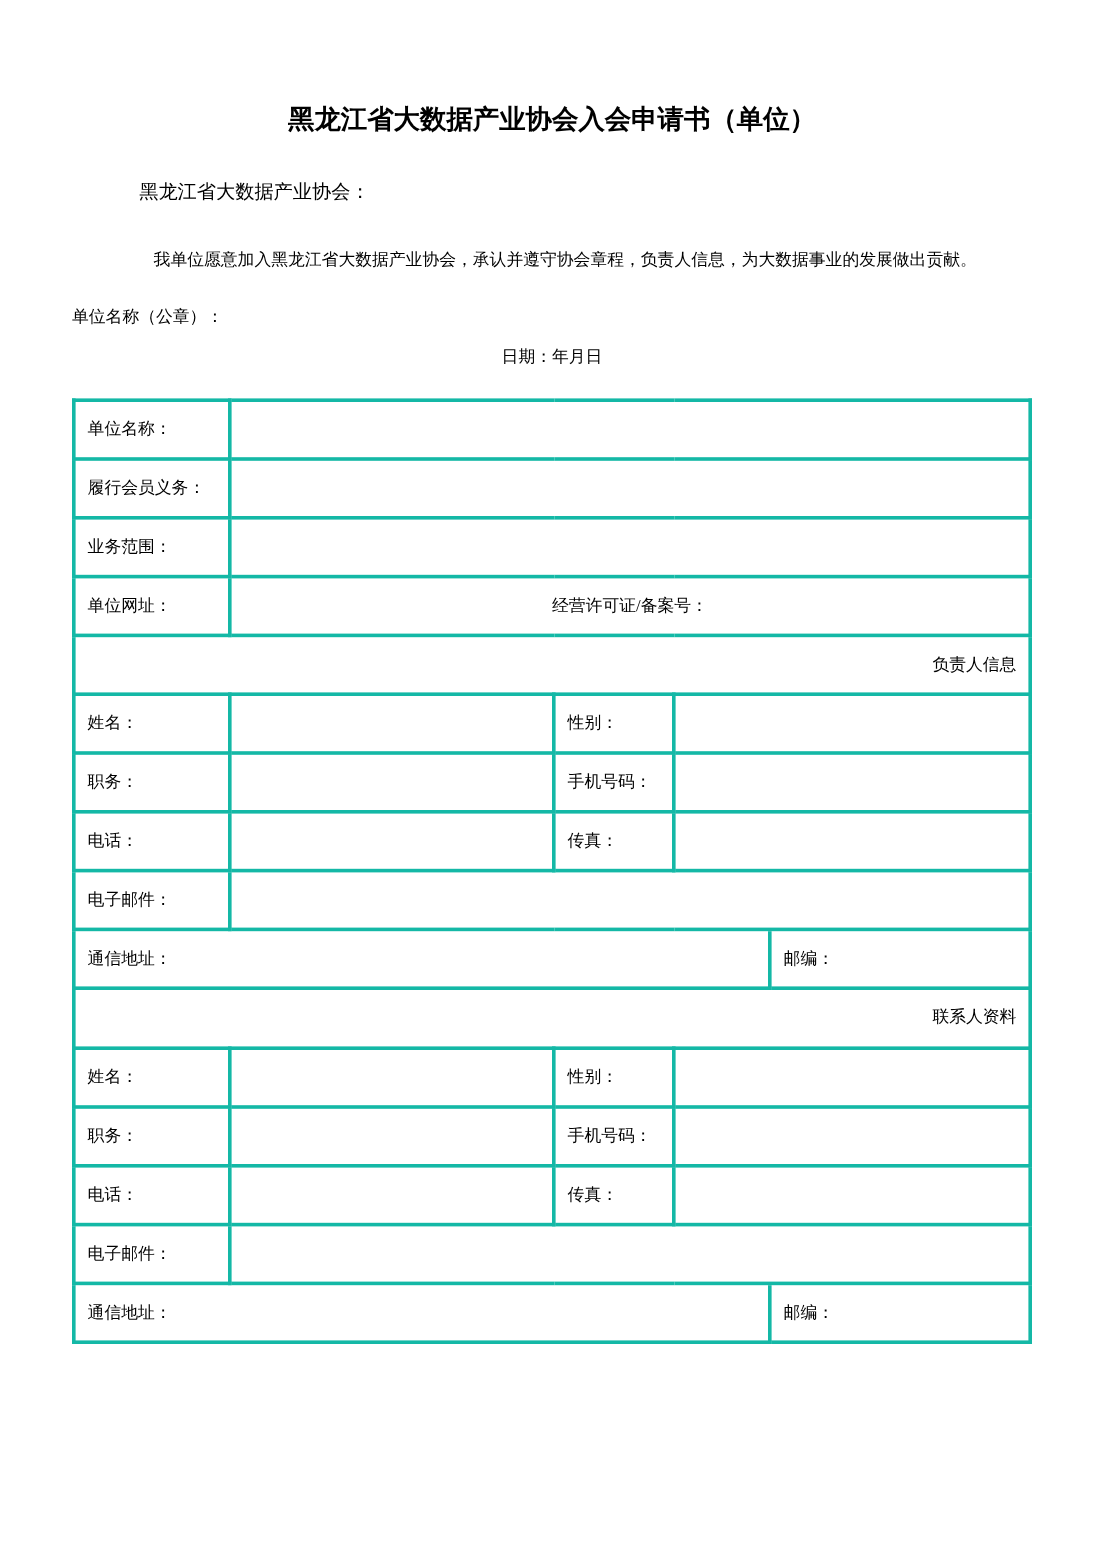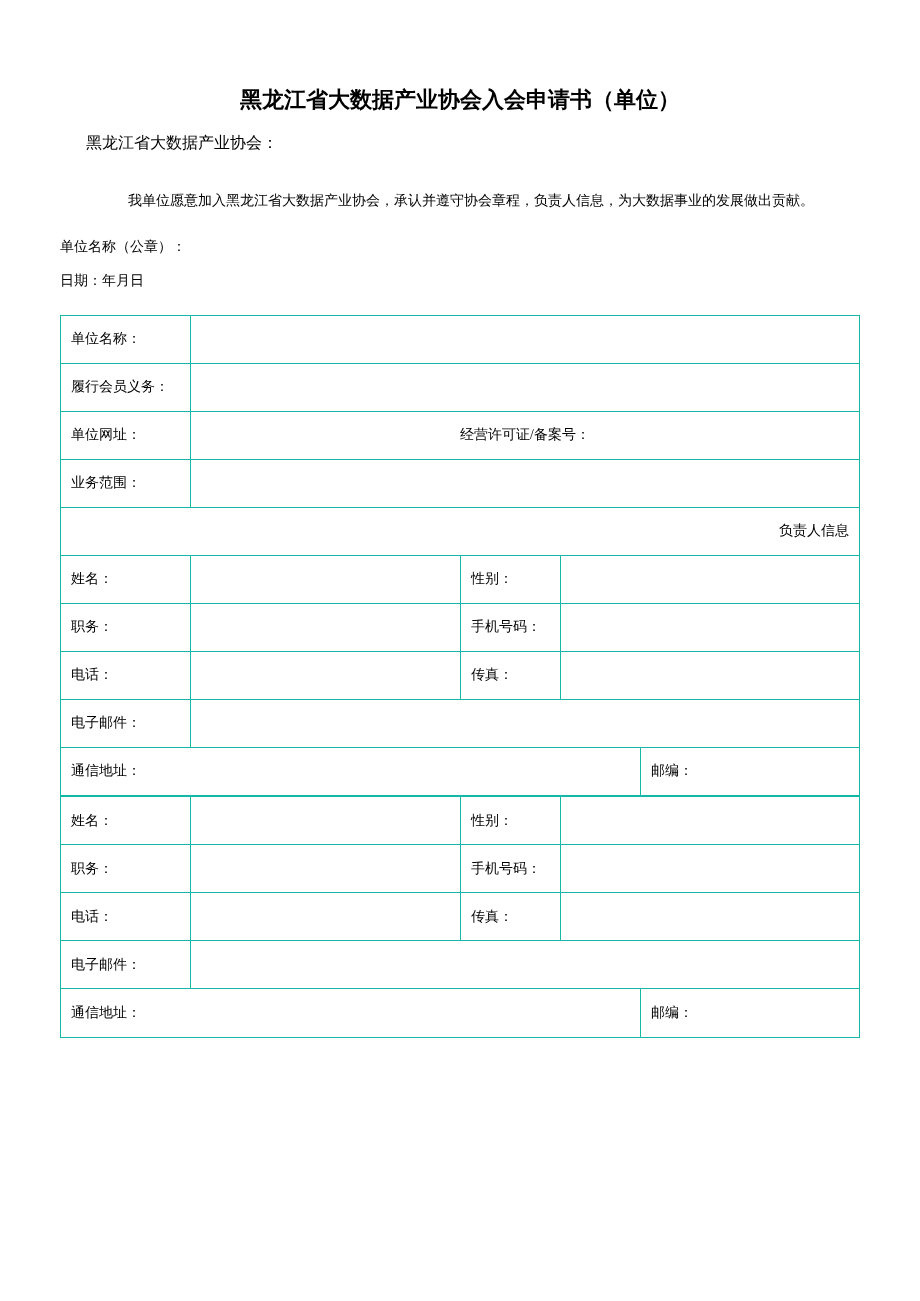--- a/index.html
+++ b/index.html
@@ -9,52 +9,53 @@
       color: #000;
       width: 920px;
       margin: 0 auto;
       padding: 85px 60px 60px 60px;
       font-size: 14px;
     }
     .title {
       text-align: center;
       font-size: 22px;
       font-weight: bold;
-      margin-bottom: 18px;
+      margin-bottom: 35px;
     }
     .addressee {
       font-size: 16px;
-      margin-left: 26px;
+      margin-left: 56px;
       margin-bottom: 30px;
     }
     .body-text {
       font-size: 14px;
       line-height: 2.4;
       text-indent: 2em;
       margin-left: 40px;
       margin-right: 0;
       margin-bottom: 20px;
     }
     .signature {
       text-align: left;
       font-size: 14px;
       margin-top: 18px;
       margin-bottom: 16px;
     }
     .date-line {
+      text-align: center;
       font-size: 14px;
       margin-bottom: 25px;
     }
     table {
       border-collapse: collapse;
       width: 100%;
       table-layout: fixed;
     }
     td {
-      border: 1px solid #14b8a6;
+      border: 3px solid #14b8a6;
       padding: 14px 10px;
       vertical-align: middle;
       font-size: 14px;
       height: 48px;
     }
     .section-header {
       text-align: right;
     }
     .license-cell { text-align: center; }
   </style>
@@ -81,26 +82,26 @@
   <tbody>
       <tr>
     <td>单位名称：</td>
     <td colspan="3"></td>
   </tr>
   <tr>
     <td>履行会员义务：</td>
     <td colspan="3"></td>
   </tr>
   <tr>
+    <td>业务范围：</td>
+    <td colspan="3"></td>
+  </tr>
+  <tr>
     <td>单位网址：</td>
     <td colspan="3" class="license-cell">经营许可证/备案号：</td>
-  </tr>
-  <tr>
-    <td>业务范围：</td>
-    <td colspan="3"></td>
   </tr>
   <tr>
     <td colspan="4" class="section-header">负责人信息</td>
   </tr>
   <tr>
     <td>姓名：</td>
     <td></td>
     <td>性别：</td>
     <td></td>
   </tr>
@@ -137,20 +138,23 @@
   </table>
 
 <table>
   <colgroup>
     <col style="width:130px">
     <col style="width:270px">
     <col style="width:100px">
     <col>
   </colgroup>
   <tbody>
+      <tr>
+    <td colspan="4" style="border-top:none" class="section-header">联系人资料</td>
+  </tr>
   <tr>
     <td>姓名：</td>
     <td></td>
     <td>性别：</td>
     <td></td>
   </tr>
   <tr>
     <td>职务：</td>
     <td></td>
     <td>手机号码：</td>

